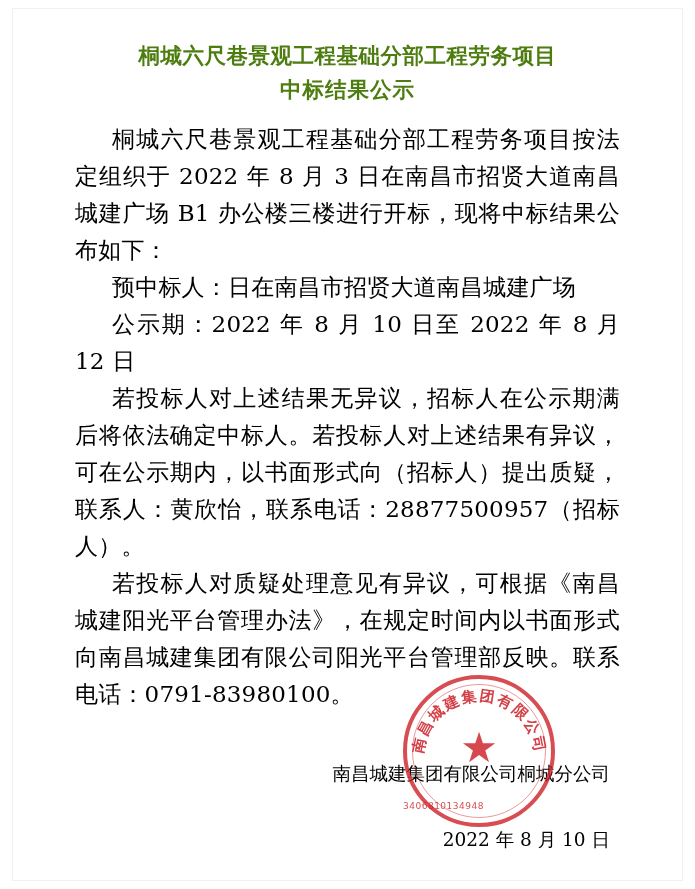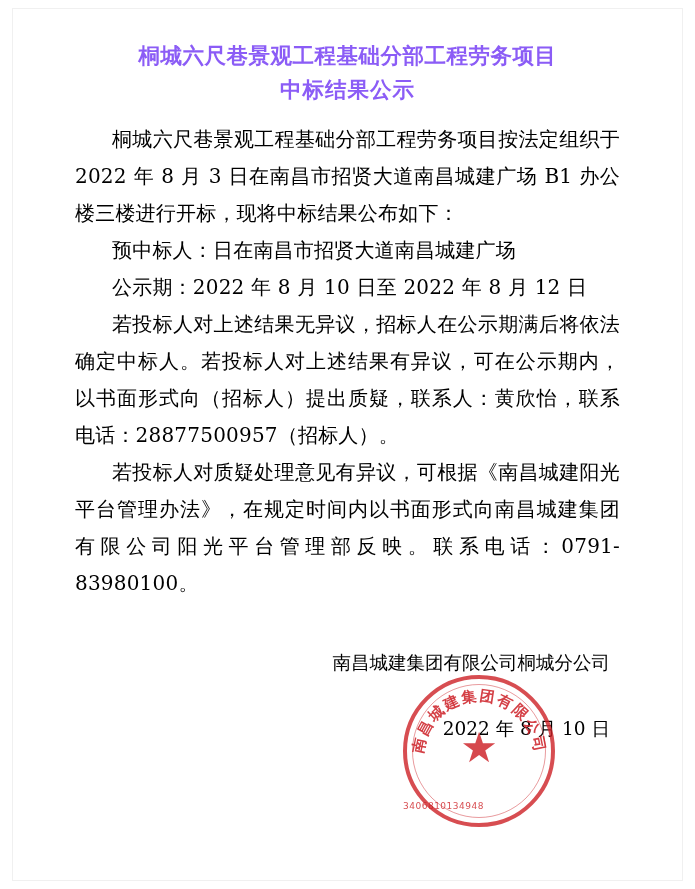--- a/index.html
+++ b/index.html
@@ -38,29 +38,29 @@
     width: 545px;
   }
   .title-block {
     text-align: center;
     margin-bottom: 14px;
   }
   .title-line {
     font-family: "DejaVu Serif", serif;
     font-weight: bold;
     font-size: 21.5px;
-    color: #8b5cf6;
+    color: #4d7c0f;
     letter-spacing: 0.5px;
     line-height: 34px;
   }
   .title-line.second {
     letter-spacing: 1px;
   }
   p.para {
-    font-size: 20px;
+    font-size: 23px;
     color: #000;
     line-height: 37px;
     margin: 0 0 0 0;
     text-align: justify;
     text-justify: inter-ideograph;
     letter-spacing: 0.2px;
   }
   p.indent {
     text-indent: 37px;
   }

